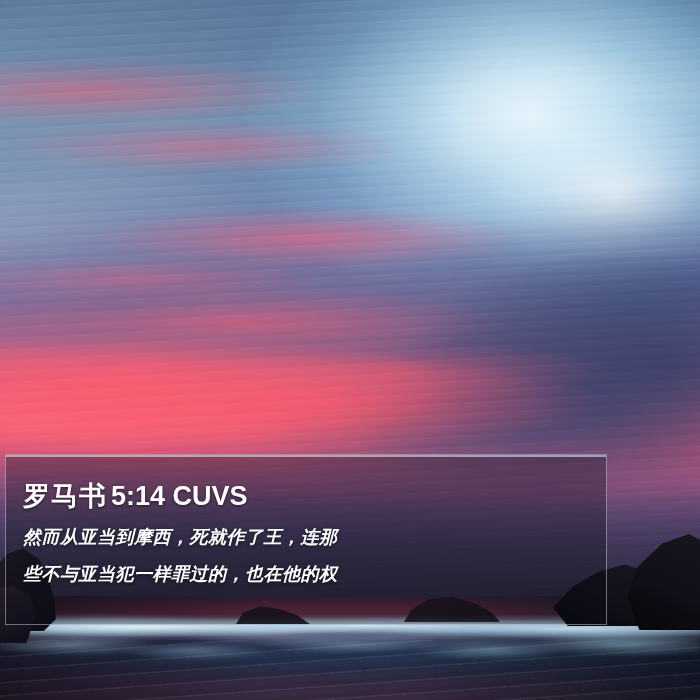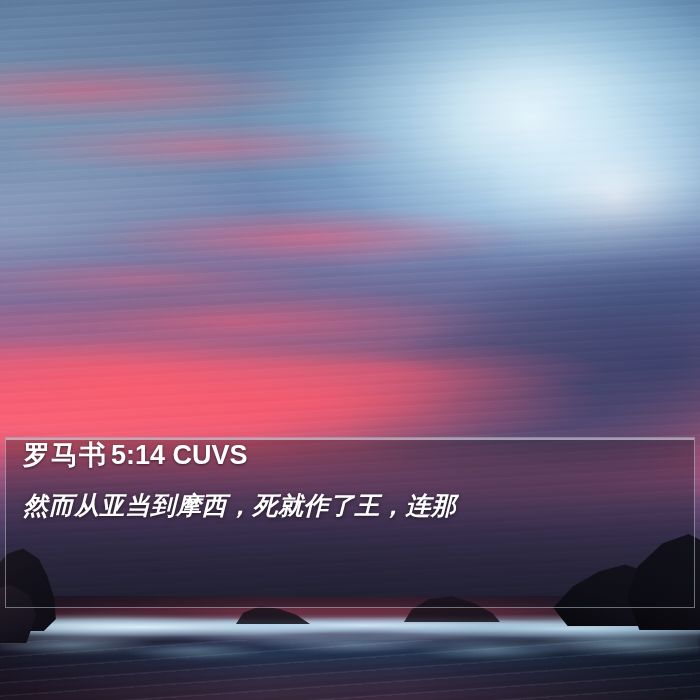--- a/index.html
+++ b/index.html
@@ -268,27 +268,27 @@
     background: radial-gradient(ellipse 125% 115% at 50% 45%,
       rgba(0,0,0,0) 52%,
       rgba(0,0,0,0.16) 78%,
       rgba(0,0,0,0.40) 100%);
   }
 
   
   #verse-panel {
     position: absolute;
     left: 5px;
-    top: 437px;
-    width: 690px;
+    top: 454px;
+    width: 602px;
     height: 171px;
     box-sizing: border-box;
     background: rgba(10,12,24,0.30);
     border: 1px solid rgba(225,232,245,0.45);
-    padding: 0 14px 0 17px;
+    padding: 24px 14px 0 17px;
   }
   #verse-panel::before {
     content: "";
     position: absolute;
     left: 0; right: 0; top: 0;
     height: 2px;
     background: rgba(235,240,250,0.55);
   }
 
   .verse-ref {
@@ -298,22 +298,22 @@
     color: #ffffff;
     letter-spacing: 0px;
     line-height: 34px;
     white-space: nowrap;
     text-shadow: 0 1px 3px rgba(0,0,0,0.55);
   }
   .verse-ref .ref-book { letter-spacing: 1px; }
   .verse-ref .ref-loc { margin-left: 4px; }
 
   .verse-body {
-    margin: 15px 0 0 0;
-    font-size: 25px;
+    margin: 6px 0 0 0;
+    font-size: 18px;
     font-weight: 700;
     font-style: italic;
     color: #ffffff;
     line-height: 37px;
     letter-spacing: 0.5px;
     text-shadow: 0 1px 4px rgba(0,0,0,0.60);
     white-space: nowrap;
   }
   .verse-body .vline { display: block; }
 </style>
@@ -351,17 +351,18 @@
 
   <div id="verse-panel">
 
     <div class="verse-ref">
       <span class="ref-book">罗马书</span><span class="ref-loc">5:14</span>
       <span class="ref-ver">CUVS</span>
     </div>
 
     <div class="verse-body">
       <span class="vline">然而从亚当到摩西，死就作了王，连那</span>
+      <span class="vline">些不与亚当犯一样罪过的，也在他的权</span>
     </div>
 
   </div>
 
 </div>
 
 </body></html>

